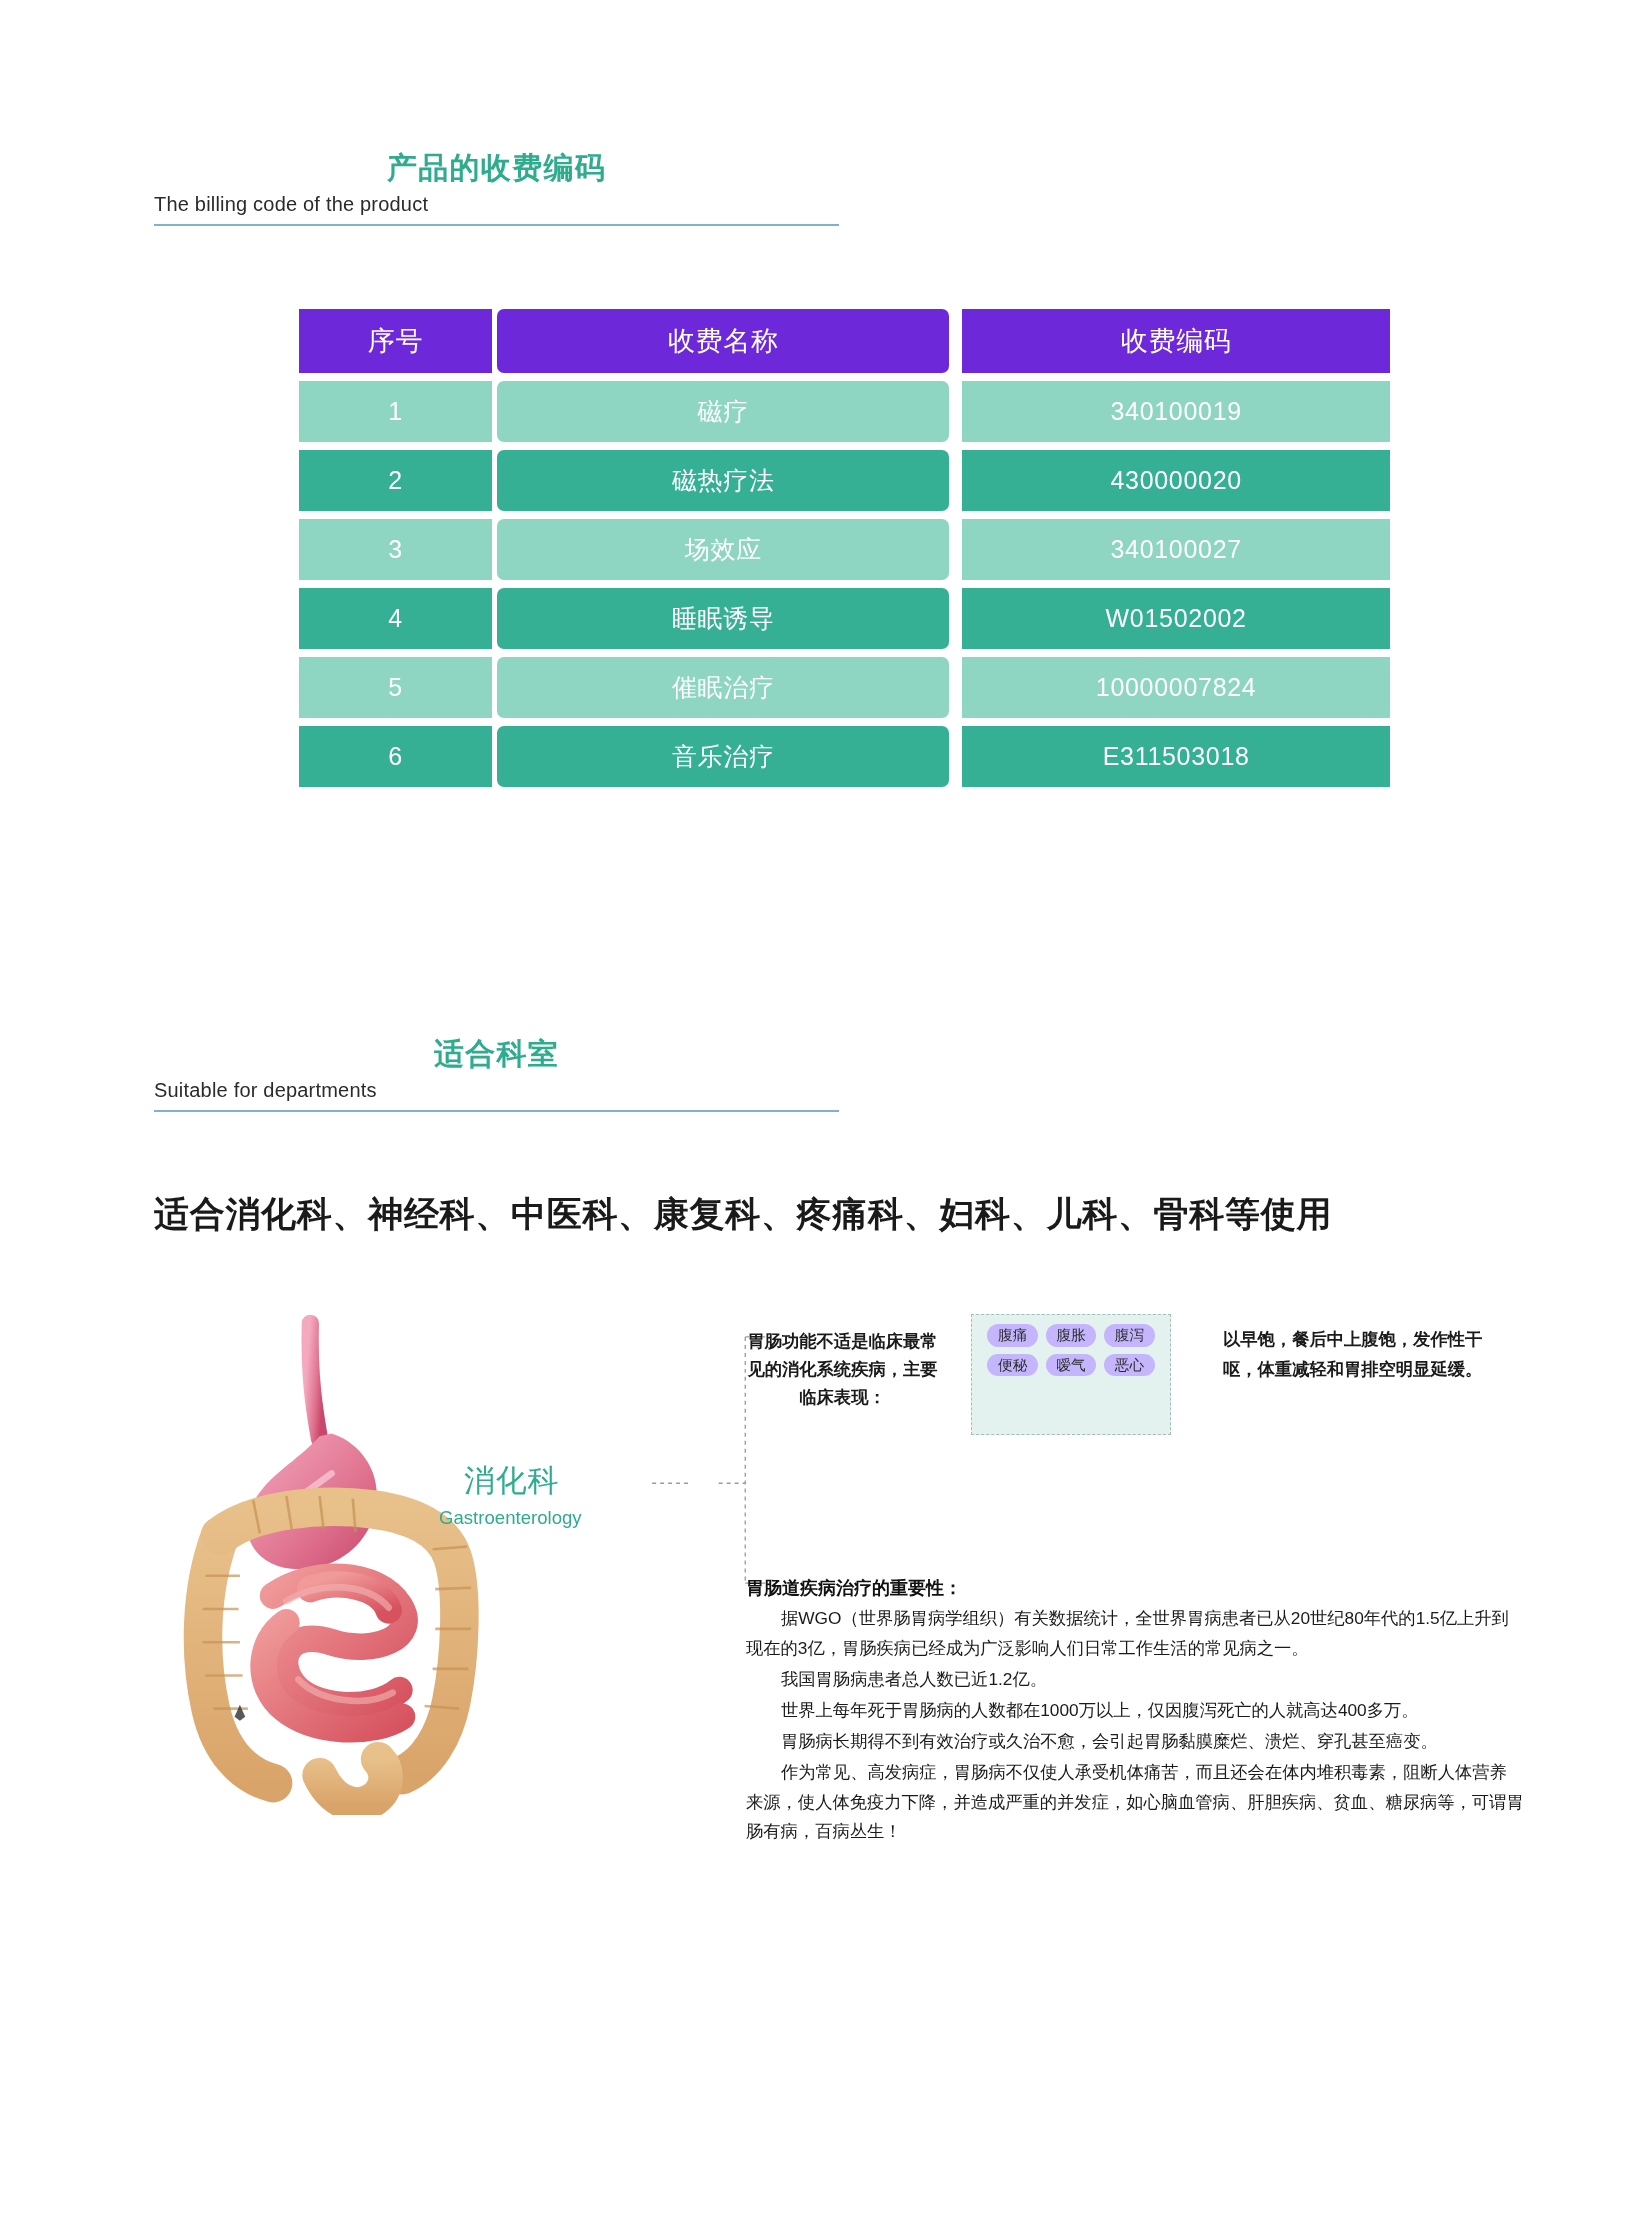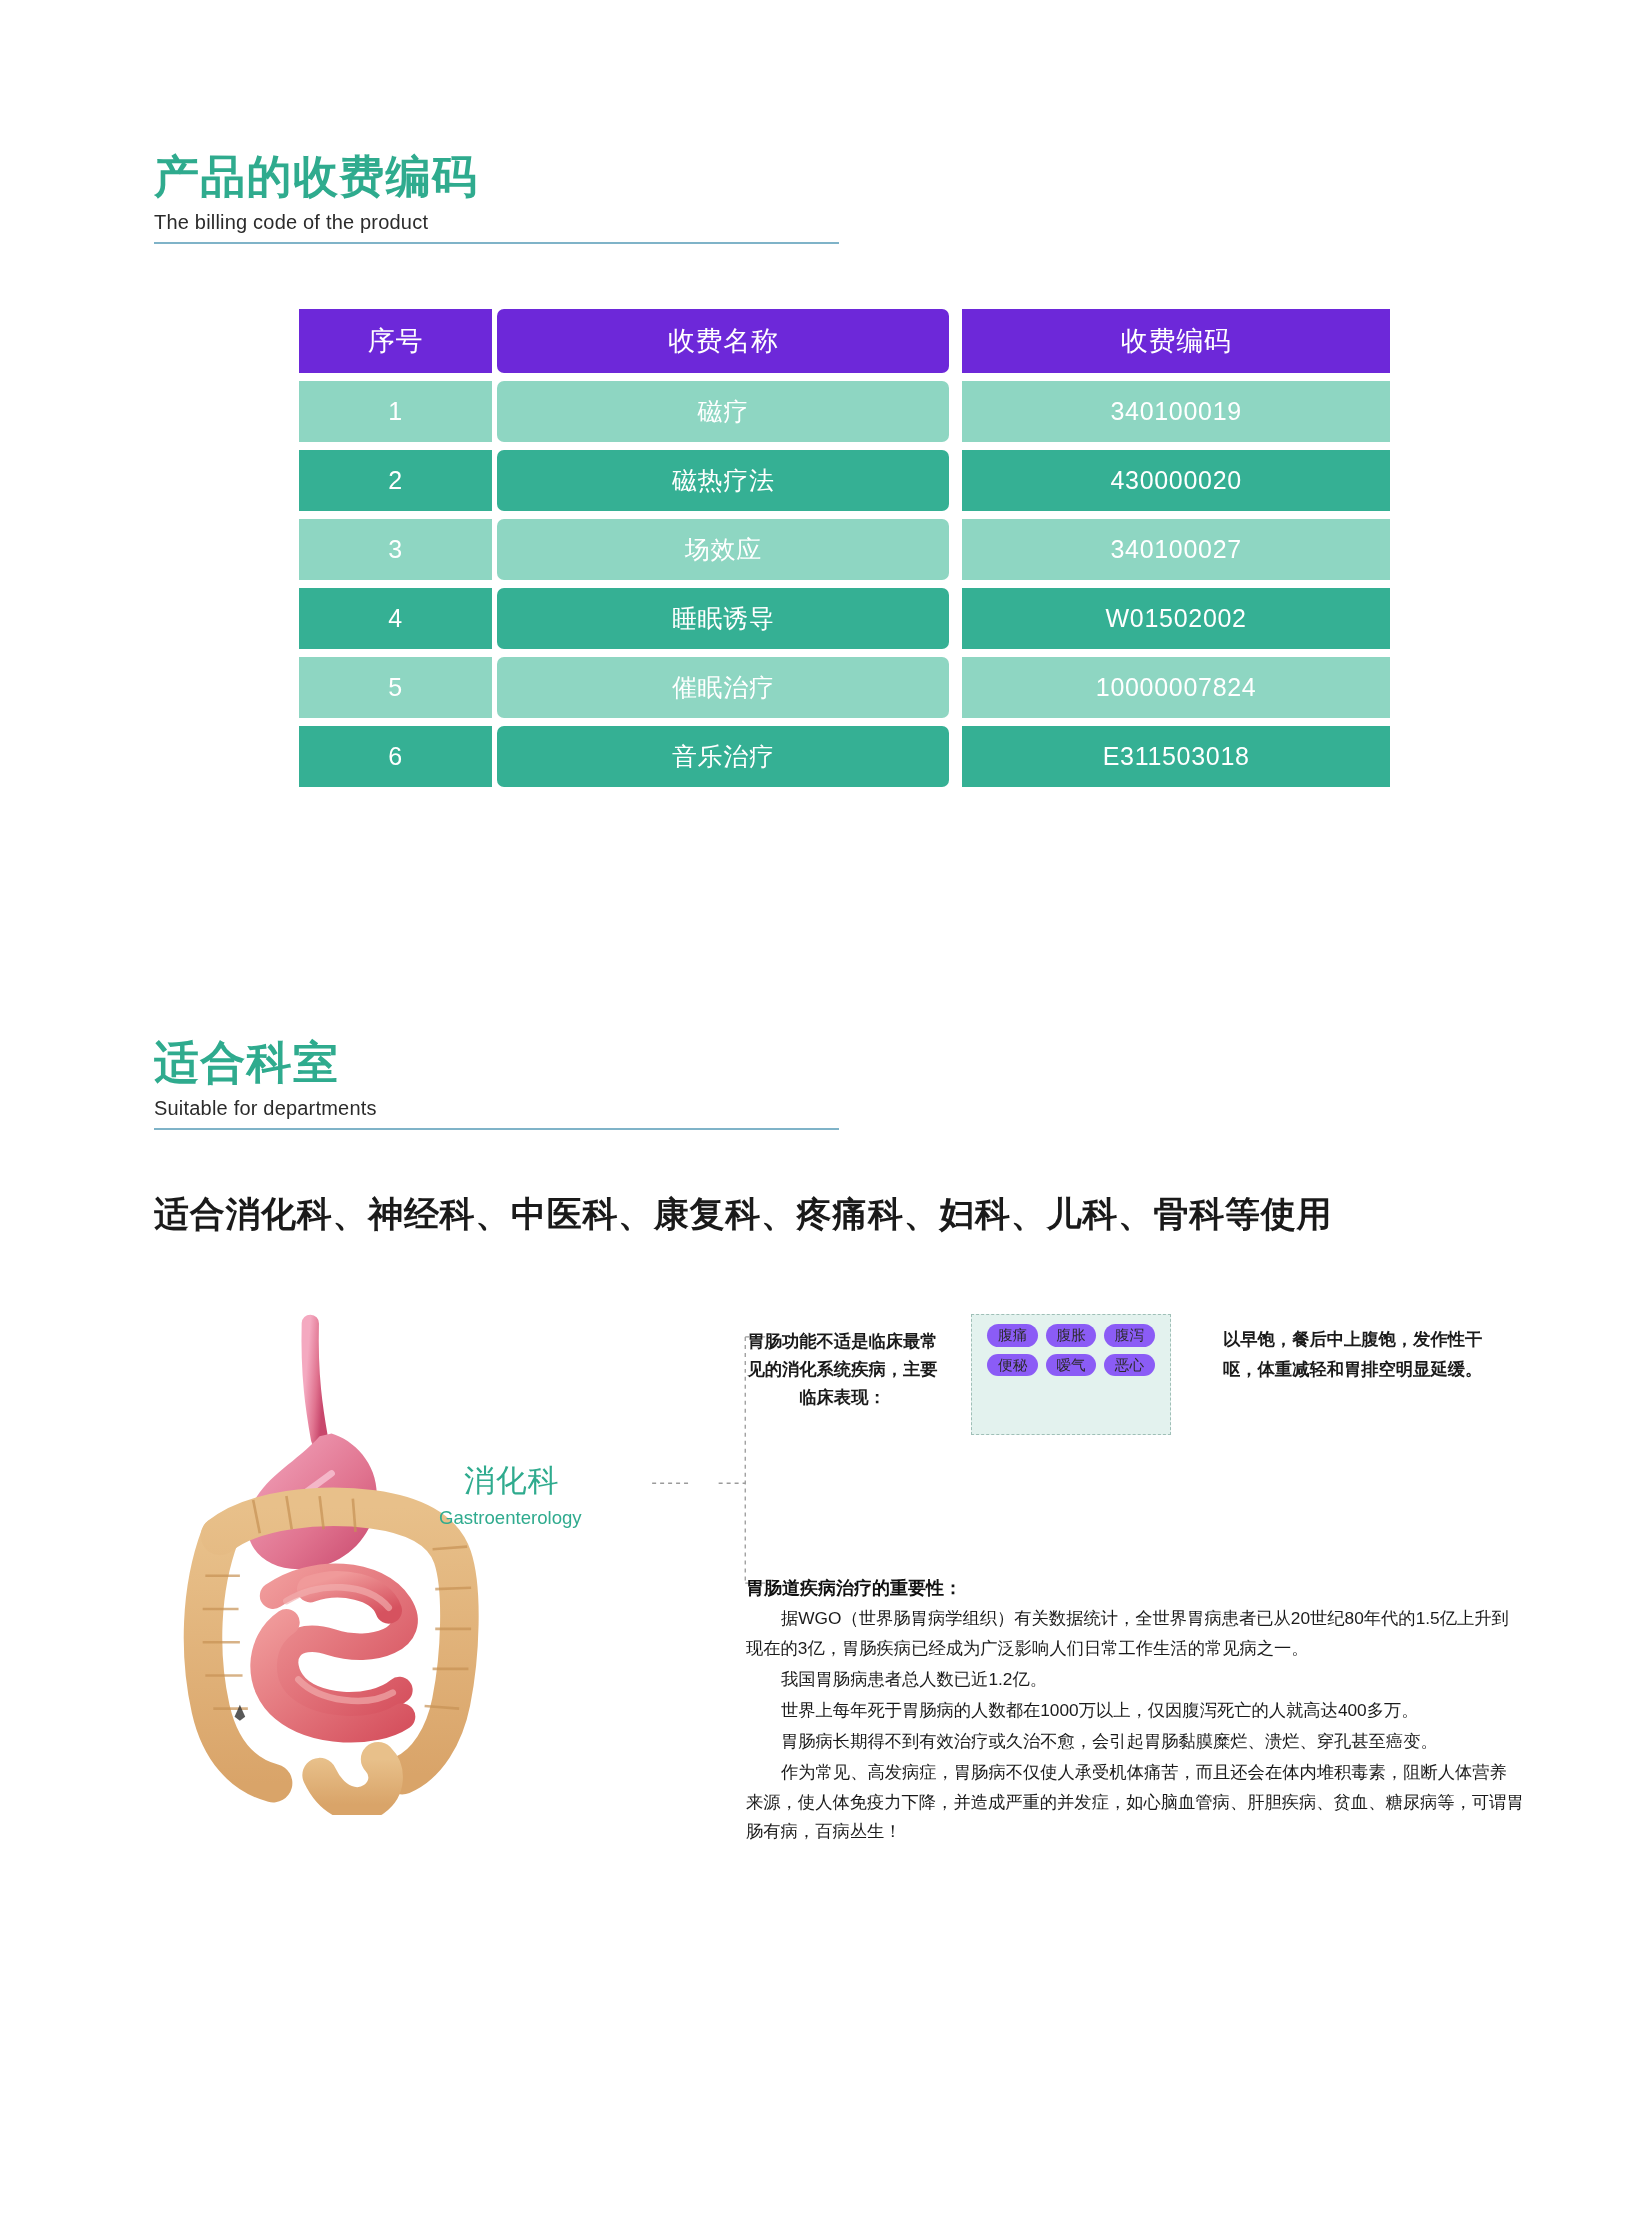--- a/index.html
+++ b/index.html
@@ -14,25 +14,26 @@
     color: #231f20;
     position: relative;
     overflow: hidden;
   }
 
   
   .section-head {
     position: absolute;
   }
   .section-head .cn {
-    font-size: 45px;
+    font-size: 30px;
     font-weight: bold;
     color: #2fab8e;
     letter-spacing: 1.3px;
     line-height: 1.2;
+    text-align: center;
   }
   .section-head .en {
     font-size: 20px;
     color: #2b2b2b;
     margin-top: 6.7px;
     letter-spacing: 0.2px;
   }
   .section-head .rule {
     margin-top: 8px;
     width: 685px;
@@ -148,21 +149,21 @@
     box-sizing: border-box;
     padding: 9.3px 8px;
   }
   #symptom-box .pills {
     display: flex;
     flex-wrap: wrap;
     justify-content: center;
     gap: 6.7px 8px;
   }
   .pill {
-    background: #8b5cf6;
+    background: #c4b5fd;
     color: #2a2a2a;
     font-size: 14.6px;
     border-radius: 13.3px;
     padding: 4px 10.6px;
     line-height: 1;
     white-space: nowrap;
     text-align: right;
   }
 
   #symptom-desc {

